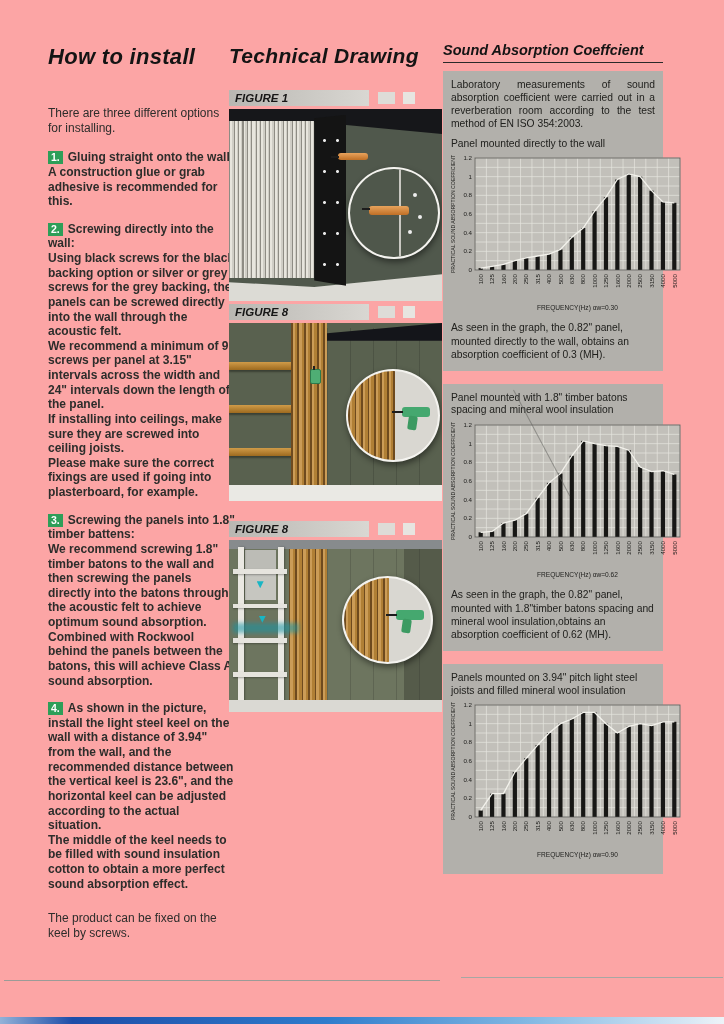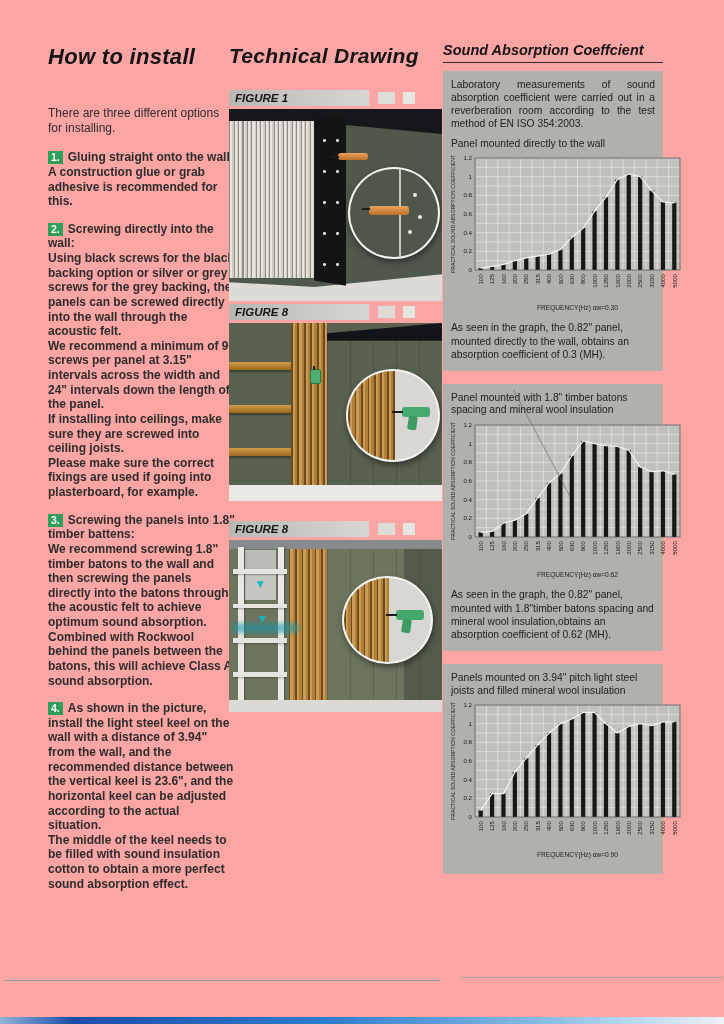--- a/index.html
+++ b/index.html
@@ -144,20 +144,21 @@
       <span class="step-text">Screwing the panels into 1.8" timber battens:
 We recommend screwing 1.8" timber batons to the wall and then screwing the panels directly into the batons through the acoustic felt to achieve optimum sound absorption.
 Combined with Rockwool behind the panels between the batons, this will achieve Class A sound absorption.</span>
     </div>
     <div class="body-text step">
       <span class="badge">4.</span>
       <span class="step-text">As shown in the picture, install the light steel keel on the wall with a distance of 3.94" from the wall, and the recommended distance between the vertical keel is 23.6", and the horizontal keel can be adjusted according to the actual situation.
 The middle of the keel needs to be filled with sound insulation cotton to obtain a more perfect sound absorption effect.</span>
     </div>
 
+    <div class="body-text outro">The product can be fixed on the keel by screws.</div>
   </div>
 
   <div class="col-mid">
     <h1 class="mid-title">Technical Drawing</h1>
 
     <div class="figure f1">
       <div class="fig-label-bar">FIGURE 1</div>
       <div class="fig-scene fig1">
         <div class="abs f1-ceil"></div>
         <div class="abs f1-left ribbed"></div>

